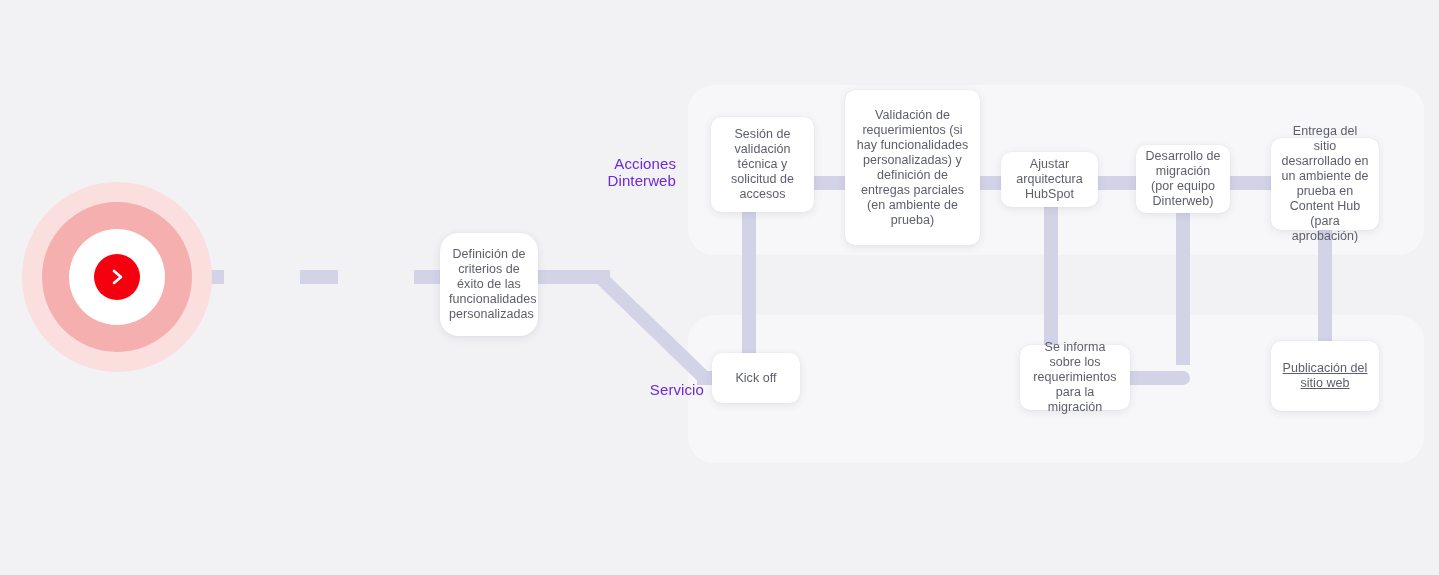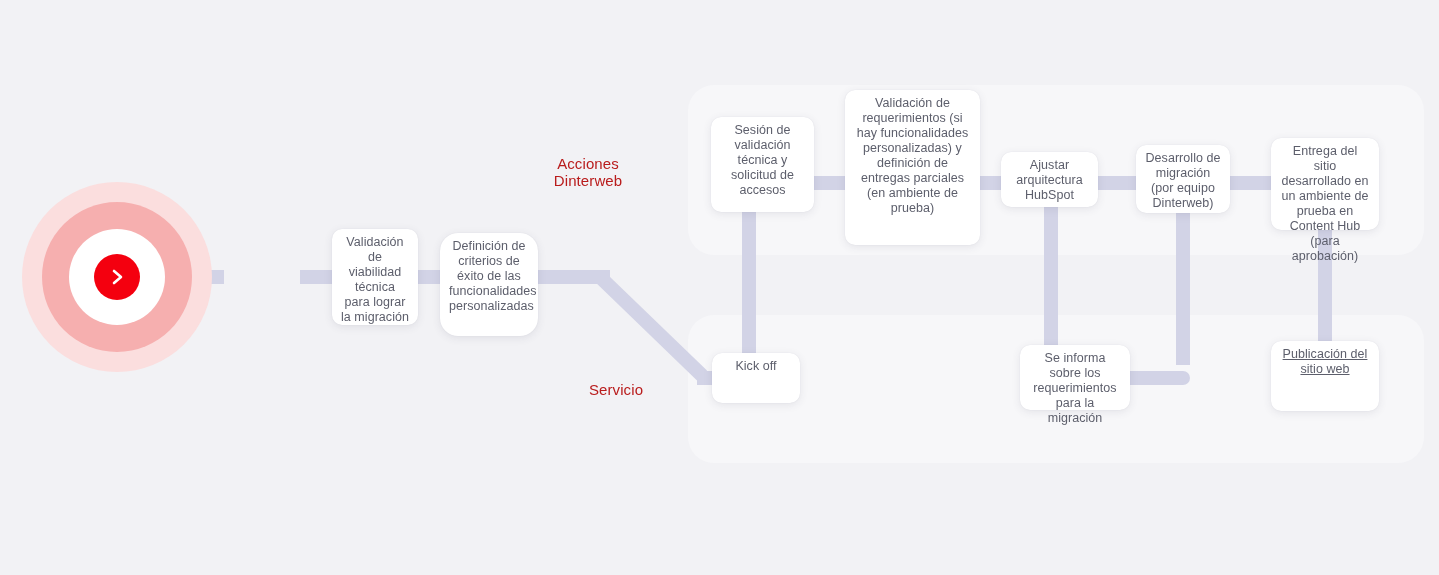--- a/index.html
+++ b/index.html
@@ -23,24 +23,24 @@
     position: absolute;
     background: #f7f7f9;
     border-radius: 26px;
   }
   #lane-top    { left: 688px; top: 85px;  width: 736px; height: 170px; }
   #lane-bottom { left: 688px; top: 315px; width: 736px; height: 148px; }
 
   
   .lane-title {
     position: absolute;
-    color: #b91c1c;
+    color: #6d28d9;
     font-size: 15px;
     line-height: 17px;
-    text-align: center;
+    text-align: right;
     letter-spacing: .1px;
     white-space: pre-line;
     font-weight: 400;
   }
   #title-acciones { left: 500px; top: 155px; width: 176px; }
   #title-servicio { left: 528px; top: 381px; width: 176px; }
 
   
   .conn {
     position: absolute;
@@ -77,21 +77,21 @@
   .card {
     position: absolute;
     background: #ffffff;
     border-radius: 10px;
     box-shadow: 0 2px 8px rgba(60,60,90,.10), 0 0 1px rgba(60,60,90,.12);
     color: #5c5e6b;
     font-size: 12.5px;
     line-height: 15px;
     text-align: center;
     display: flex;
-    align-items: flex-start;
+    align-items: center;
     justify-content: center;
     padding: 6px 9px;
     letter-spacing: .05px;
   }
   .card span { display: block; width: 100%; }
 </style>
 </head>
 <body>
 
 <div id="stage">
@@ -137,23 +137,20 @@
     <div class="ring ring-core">
       <span>
         <svg width="20" height="20" viewBox="0 0 20 20" aria-hidden="true">
           <path d="M7 4 L14 10 L7 16" fill="none" stroke="#ffffff" stroke-width="2.6" stroke-linecap="round" stroke-linejoin="round"></path>
         </svg>
       </span>
     </div>
   </div>
 
 
-  <div class="card" style="left:332px; top:229px; width:86px; height:96px;">
-    <span>Validación de viabilidad técnica para lograr la migración</span>
-  </div>
 
   <div class="card" style="left:440px; top:233px; width:98px; height:103px;border-radius:18px;">
     <span>Definición de criterios de éxito de las funcionalidades personalizadas</span>
   </div>
 
   <div class="card" style="left:711px; top:117px; width:103px; height:95px;">
     <span>Sesión de validación técnica y solicitud de accesos</span>
   </div>
 
   <div class="card" style="left:845px; top:90px; width:135px; height:155px;">

